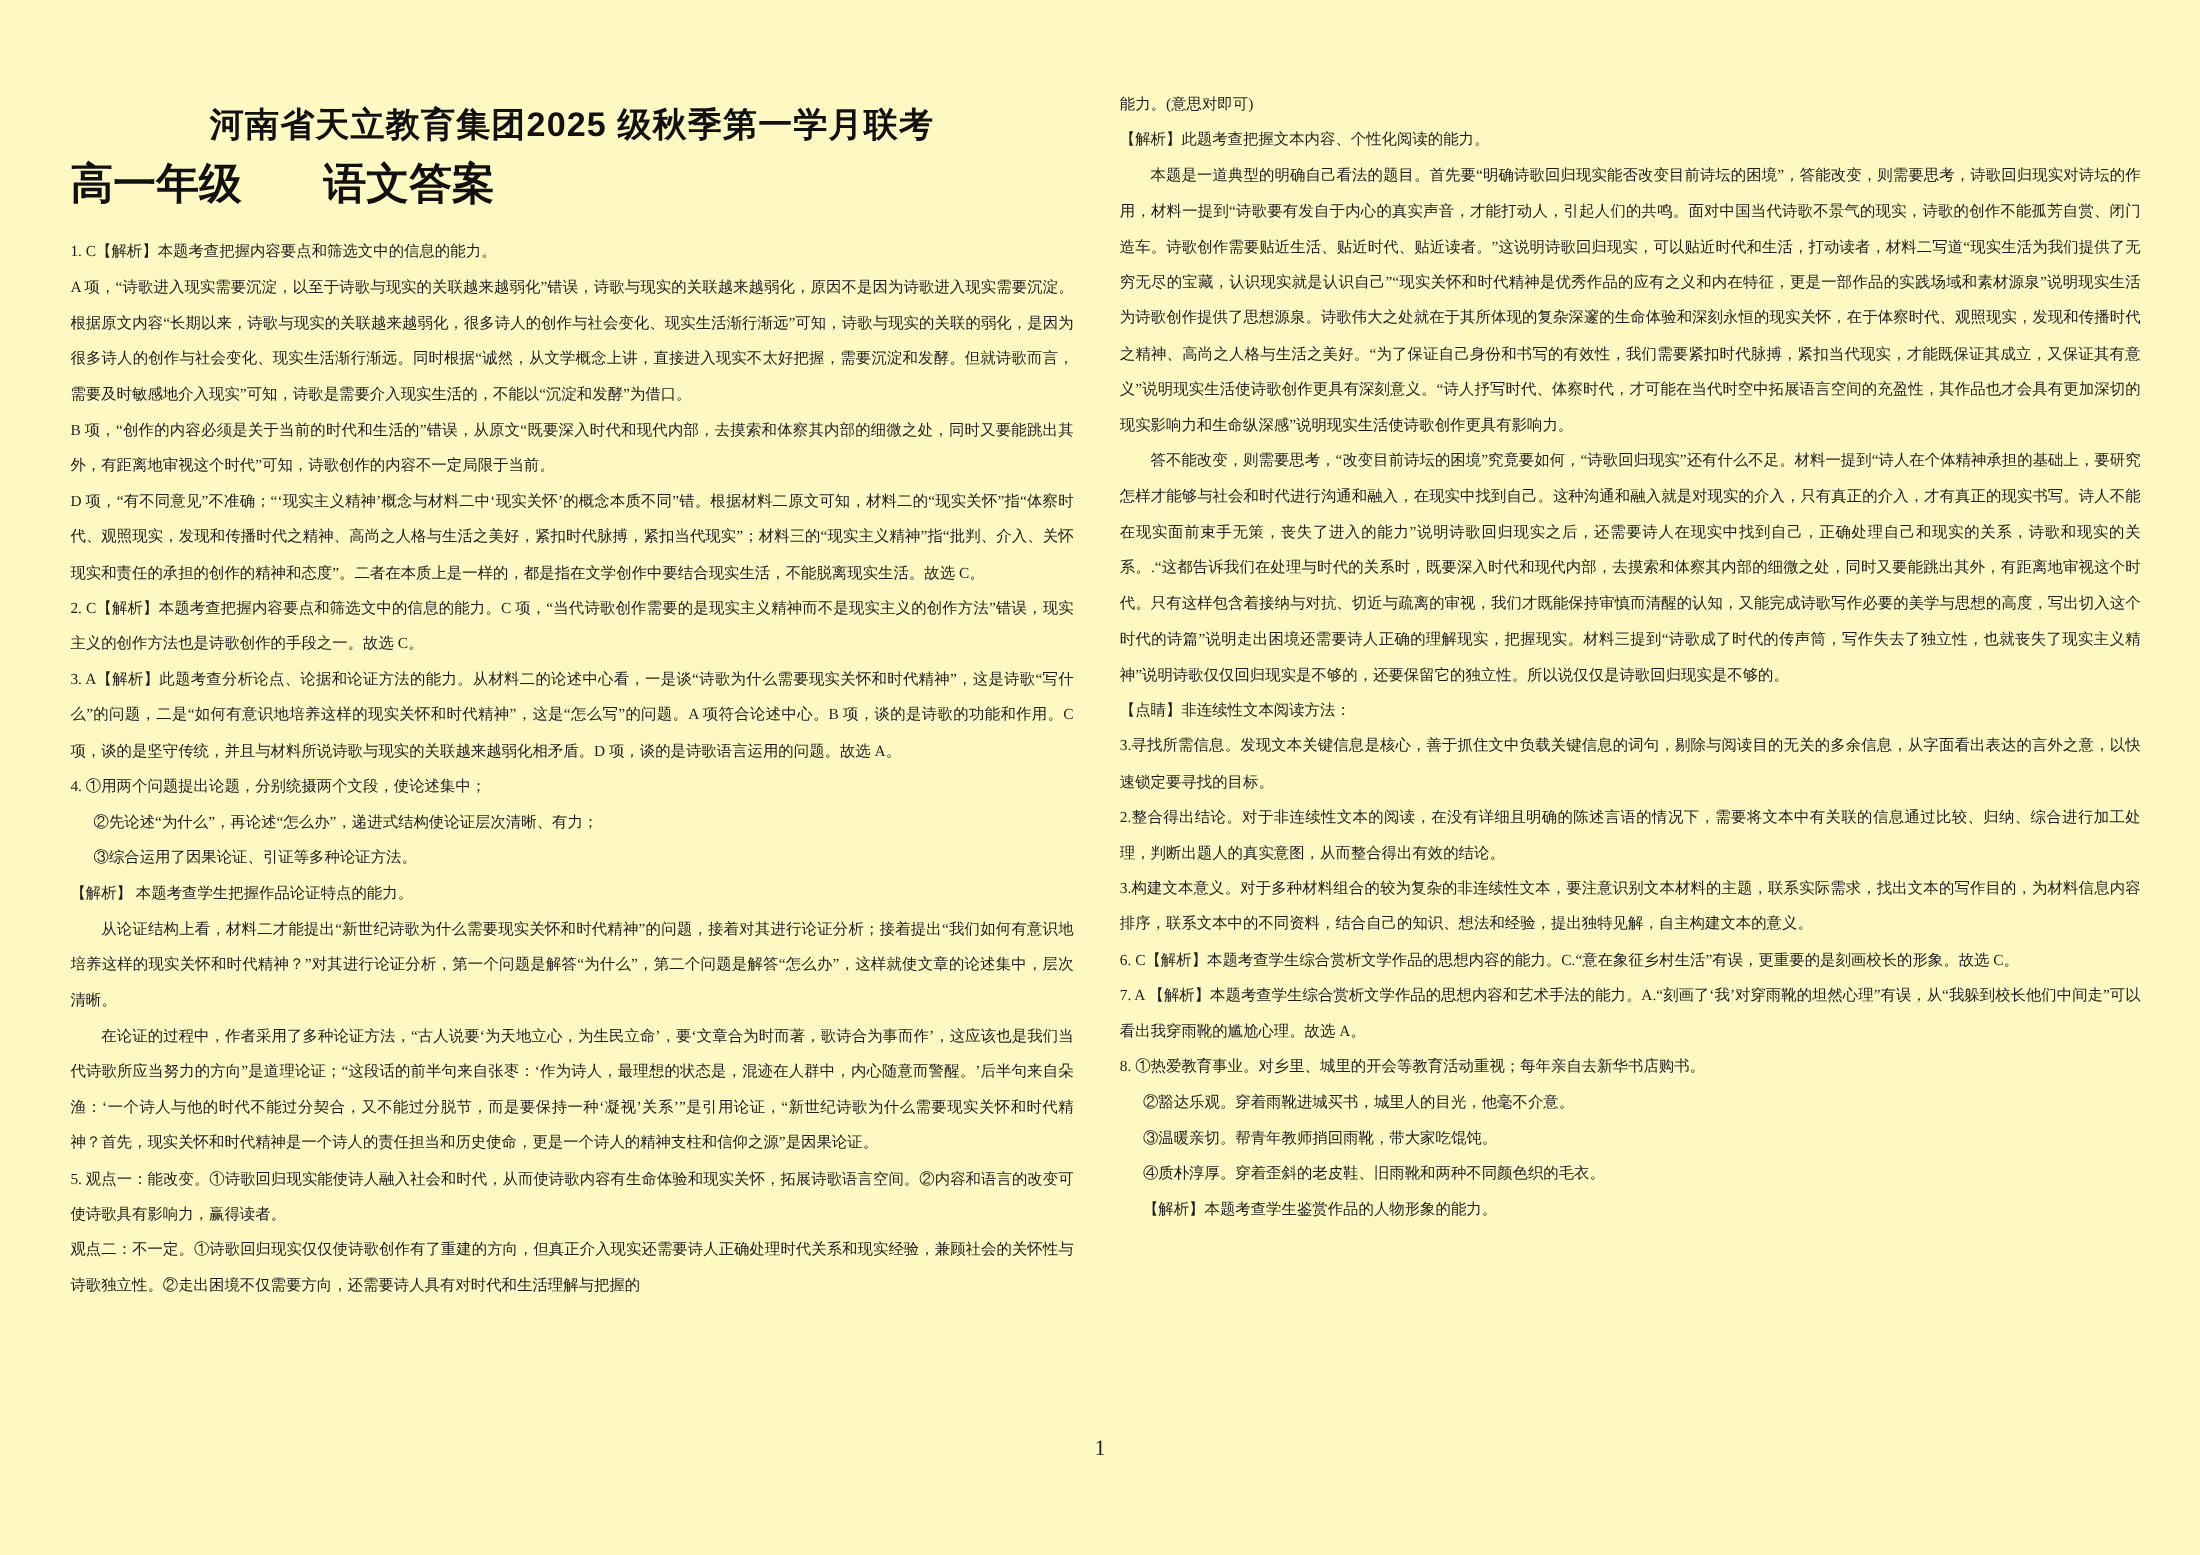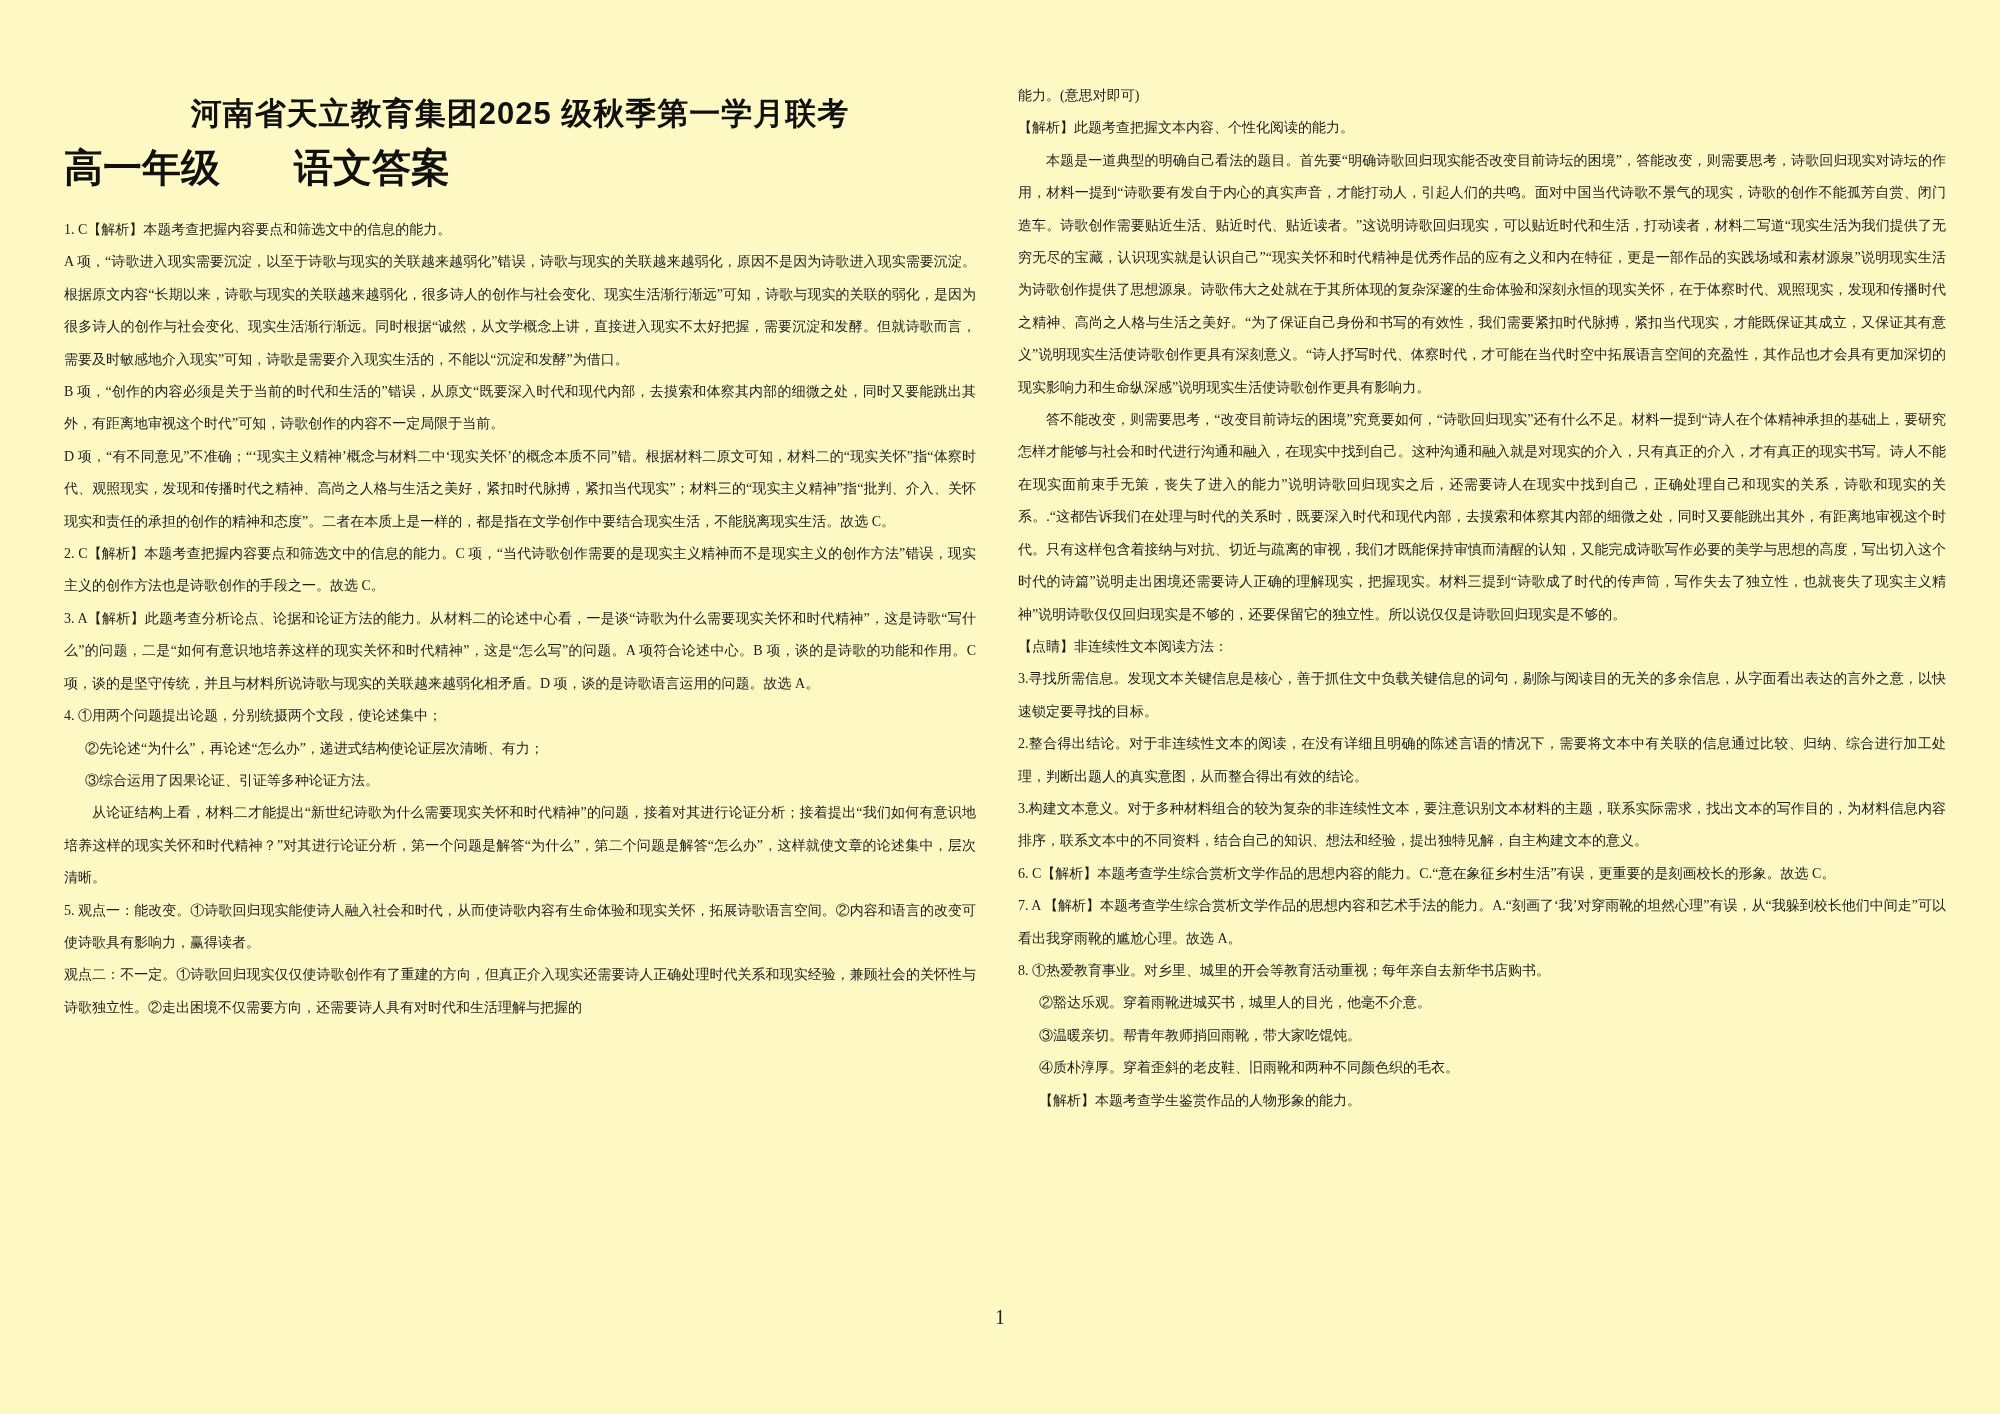--- a/index.html
+++ b/index.html
@@ -40,21 +40,23 @@
     <div>
         <p class="para">1. C【解析】本题考查把握内容要点和筛选文中的信息的能力。</p>
         <p class="para">A 项，“诗歌进入现实需要沉淀，以至于诗歌与现实的关联越来越弱化”错误，诗歌与现实的关联越来越弱化，原因不是因为诗歌进入现实需要沉淀。根据原文内容“长期以来，诗歌与现实的关联越来越弱化，很多诗人的创作与社会变化、现实生活渐行渐远”可知，诗歌与现实的关联的弱化，是因为很多诗人的创作与社会变化、现实生活渐行渐远。同时根据“诚然，从文学概念上讲，直接进入现实不太好把握，需要沉淀和发酵。但就诗歌而言，需要及时敏感地介入现实”可知，诗歌是需要介入现实生活的，不能以“沉淀和发酵”为借口。</p>
         <p class="para">B 项，“创作的内容必须是关于当前的时代和生活的”错误，从原文“既要深入时代和现代内部，去摸索和体察其内部的细微之处，同时又要能跳出其外，有距离地审视这个时代”可知，诗歌创作的内容不一定局限于当前。</p>
         <p class="para">D 项，“有不同意见”不准确；“‘现实主义精神’概念与材料二中‘现实关怀’的概念本质不同”错。根据材料二原文可知，材料二的“现实关怀”指“体察时代、观照现实，发现和传播时代之精神、高尚之人格与生活之美好，紧扣时代脉搏，紧扣当代现实”；材料三的“现实主义精神”指“批判、介入、关怀现实和责任的承担的创作的精神和态度”。二者在本质上是一样的，都是指在文学创作中要结合现实生活，不能脱离现实生活。故选 C。</p>
         <p class="para">2. C【解析】本题考查把握内容要点和筛选文中的信息的能力。C 项，“当代诗歌创作需要的是现实主义精神而不是现实主义的创作方法”错误，现实主义的创作方法也是诗歌创作的手段之一。故选 C。</p>
         <p class="para">3. A【解析】此题考查分析论点、论据和论证方法的能力。从材料二的论述中心看，一是谈“诗歌为什么需要现实关怀和时代精神”，这是诗歌“写什么”的问题，二是“如何有意识地培养这样的现实关怀和时代精神”，这是“怎么写”的问题。A 项符合论述中心。B 项，谈的是诗歌的功能和作用。C 项，谈的是坚守传统，并且与材料所说诗歌与现实的关联越来越弱化相矛盾。D 项，谈的是诗歌语言运用的问题。故选 A。</p>
         <p class="para">4. ①用两个问题提出论题，分别统摄两个文段，使论述集中；</p>
         <p class="para ind1">②先论述“为什么”，再论述“怎么办”，递进式结构使论证层次清晰、有力；</p>
         <p class="para ind1">③综合运用了因果论证、引证等多种论证方法。</p>
+        <p class="para">【解析】 本题考查学生把握作品论证特点的能力。</p>
         <p class="para fi2">从论证结构上看，材料二才能提出“新世纪诗歌为什么需要现实关怀和时代精神”的问题，接着对其进行论证分析；接着提出“我们如何有意识地培养这样的现实关怀和时代精神？”对其进行论证分析，第一个问题是解答“为什么”，第二个问题是解答“怎么办”，这样就使文章的论述集中，层次清晰。</p>
+        <p class="para fi2">在论证的过程中，作者采用了多种论证方法，“古人说要‘为天地立心，为生民立命’，要‘文章合为时而著，歌诗合为事而作’，这应该也是我们当代诗歌所应当努力的方向”是道理论证；“这段话的前半句来自张枣：‘作为诗人，最理想的状态是，混迹在人群中，内心随意而警醒。’后半句来自朵渔：‘一个诗人与他的时代不能过分契合，又不能过分脱节，而是要保持一种‘凝视’关系’”是引用论证，“新世纪诗歌为什么需要现实关怀和时代精神？首先，现实关怀和时代精神是一个诗人的责任担当和历史使命，更是一个诗人的精神支柱和信仰之源”是因果论证。</p>
         <p class="para">5. 观点一：能改变。①诗歌回归现实能使诗人融入社会和时代，从而使诗歌内容有生命体验和现实关怀，拓展诗歌语言空间。②内容和语言的改变可使诗歌具有影响力，赢得读者。</p>
         <p class="para">观点二：不一定。①诗歌回归现实仅仅使诗歌创作有了重建的方向，但真正介入现实还需要诗人正确处理时代关系和现实经验，兼顾社会的关怀性与诗歌独立性。②走出困境不仅需要方向，还需要诗人具有对时代和生活理解与把握的</p>
       </div>
   </div>
 
   <div class="col col-right">
     <div>
         <p class="para">能力。(意思对即可)</p>
         <p class="para">【解析】此题考查把握文本内容、个性化阅读的能力。</p>
         <p class="para fi2">本题是一道典型的明确自己看法的题目。首先要“明确诗歌回归现实能否改变目前诗坛的困境”，答能改变，则需要思考，诗歌回归现实对诗坛的作用，材料一提到“诗歌要有发自于内心的真实声音，才能打动人，引起人们的共鸣。面对中国当代诗歌不景气的现实，诗歌的创作不能孤芳自赏、闭门造车。诗歌创作需要贴近生活、贴近时代、贴近读者。”这说明诗歌回归现实，可以贴近时代和生活，打动读者，材料二写道“现实生活为我们提供了无穷无尽的宝藏，认识现实就是认识自己”“现实关怀和时代精神是优秀作品的应有之义和内在特征，更是一部作品的实践场域和素材源泉”说明现实生活为诗歌创作提供了思想源泉。诗歌伟大之处就在于其所体现的复杂深邃的生命体验和深刻永恒的现实关怀，在于体察时代、观照现实，发现和传播时代之精神、高尚之人格与生活之美好。“为了保证自己身份和书写的有效性，我们需要紧扣时代脉搏，紧扣当代现实，才能既保证其成立，又保证其有意义”说明现实生活使诗歌创作更具有深刻意义。“诗人抒写时代、体察时代，才可能在当代时空中拓展语言空间的充盈性，其作品也才会具有更加深切的现实影响力和生命纵深感”说明现实生活使诗歌创作更具有影响力。</p>

